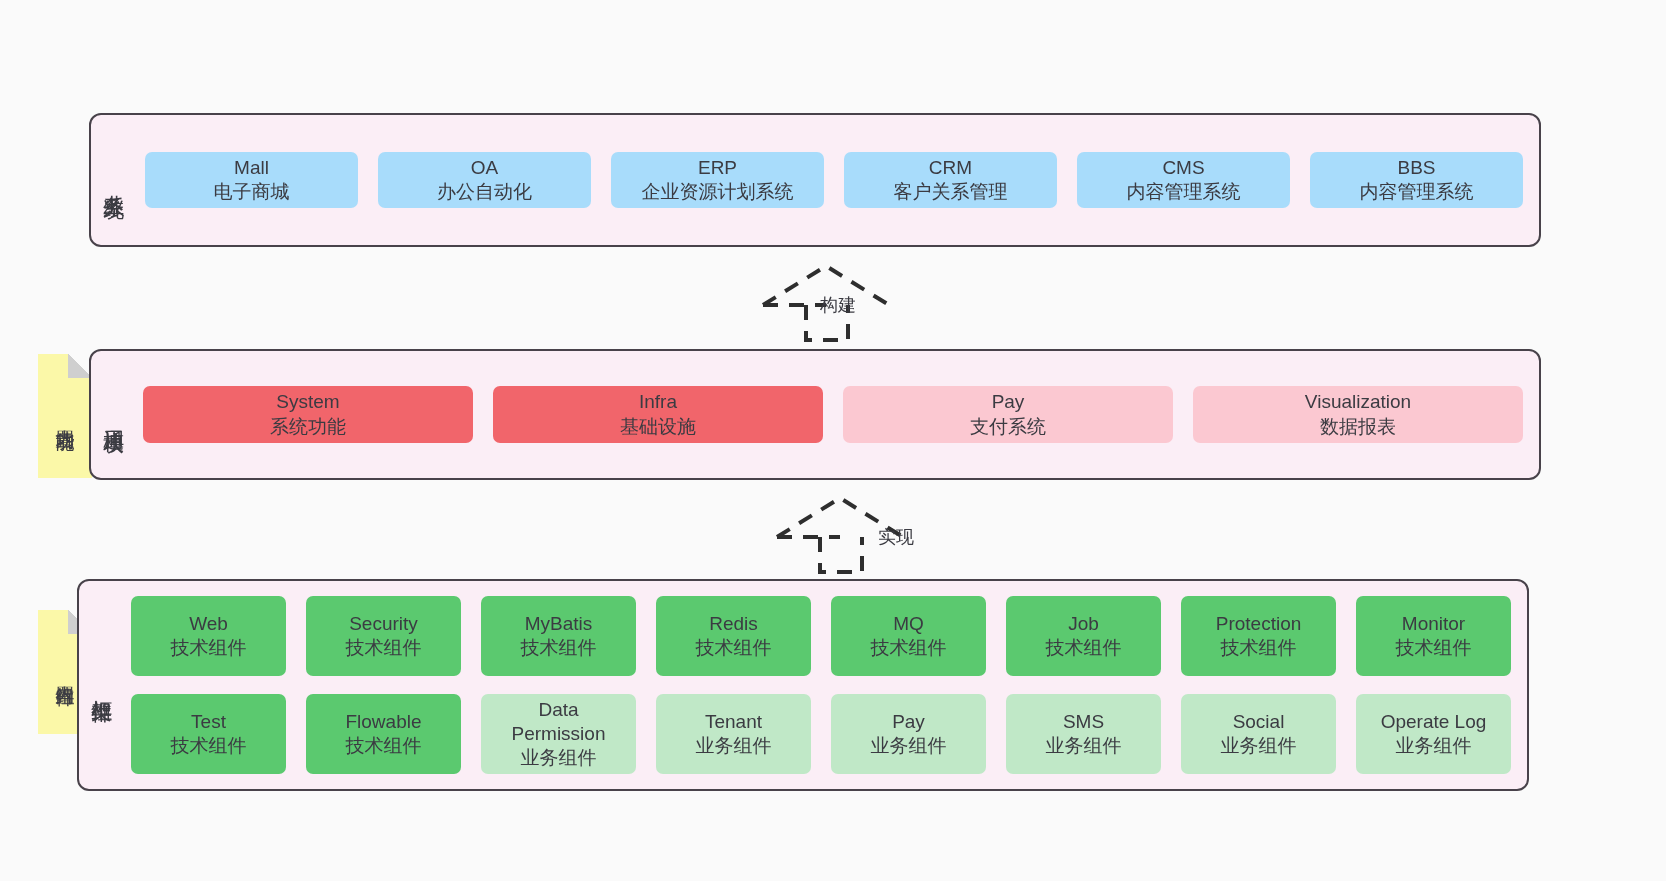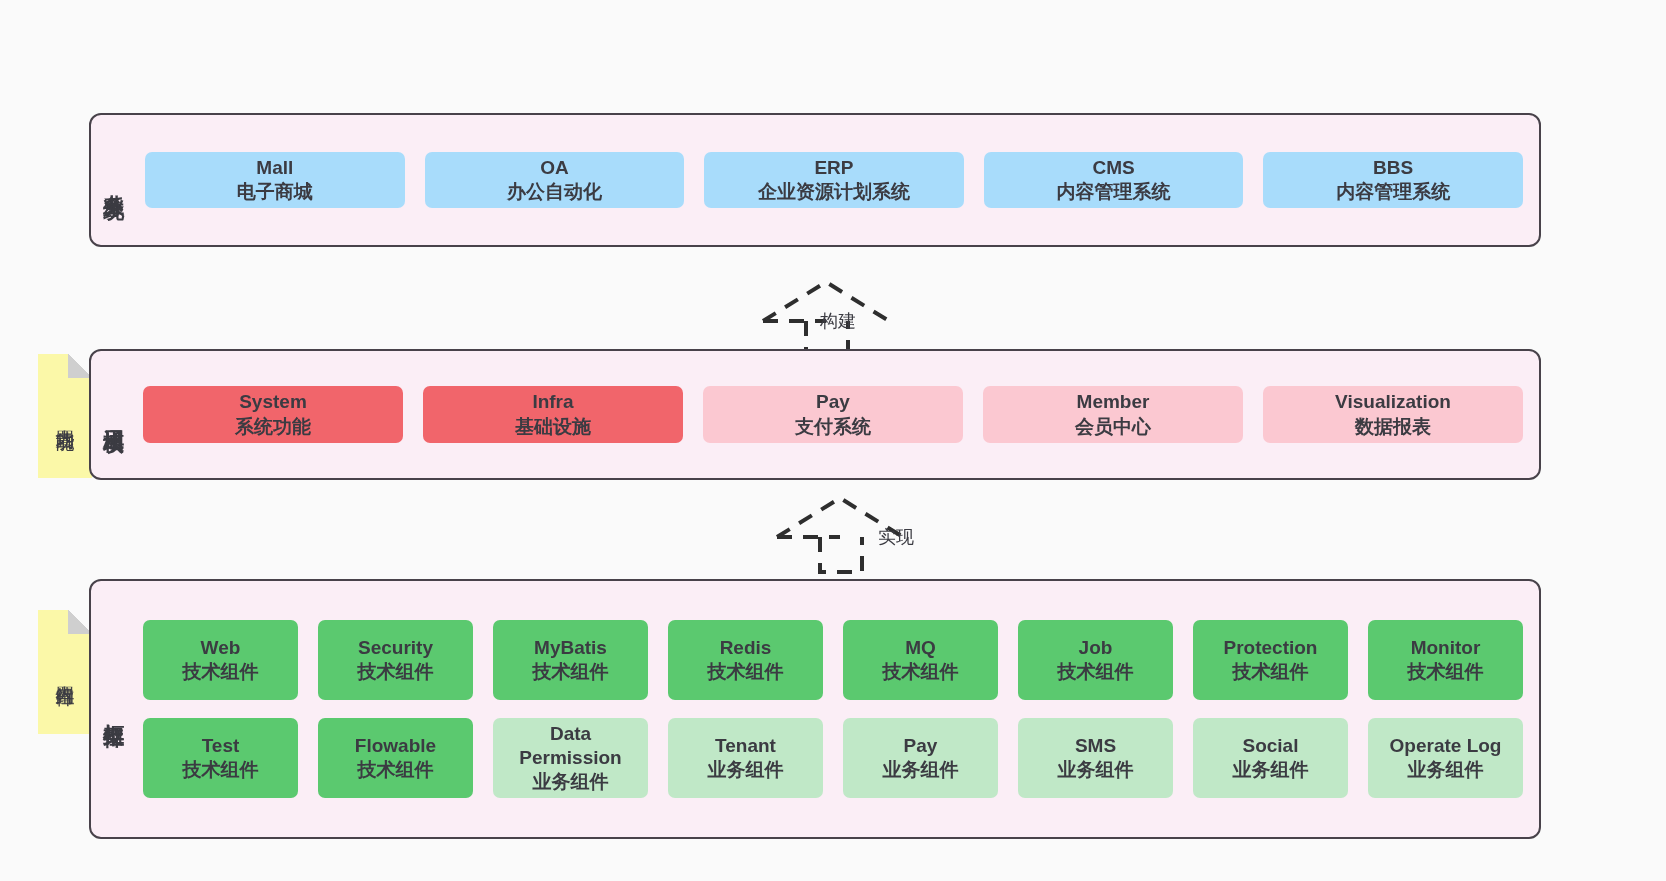--- a/index.html
+++ b/index.html
@@ -18,21 +18,20 @@
 
   
   .layer {
     position: absolute;
     box-sizing: border-box;
     background: #fbeef6;
     border: 2px solid #48424a;
     border-radius: 12px;
     display: flex;
     align-items: stretch;
-    font-weight: bold;
   }
   .layer-label {
     flex: 0 0 auto;
     width: 46px;
     display: flex;
     align-items: center;
     justify-content: center;
     font-size: 21px;
     line-height: 1.12;
     letter-spacing: 1px;
@@ -75,21 +74,21 @@
   .c-blue        { background: #a8dcfb; }
   .c-red         { background: #f1656b; }
   .c-pink        { background: #fbc8d1; }
   .c-green       { background: #5bc96f; }
   .c-greenlight  { background: #c0e8c7; }
 
   
   #layer-business  { left: 89px;  top: 113px; width: 1452px; height: 134px; }
   #layer-business .layer-body { padding-left: 8px; }
   #layer-common    { left: 89px;  top: 349px; width: 1452px; height: 131px; }
-  #layer-framework { left: 89px;  top: 579px; width: 1452px; height: 260px; justify-content: flex-end; }
+  #layer-framework { left: 77px;  top: 579px; width: 1452px; height: 212px; justify-content: flex-end; }
   #layer-framework .cell { height: 80px; }
 
   
   .sticky {
     position: absolute;
     background: #fbf8a8;
     box-sizing: border-box;
     display: flex;
     align-items: center;
     justify-content: center;
@@ -116,21 +115,21 @@
   
   .arrow { position: absolute; }
   .arrow svg { display: block; overflow: visible; }
   .arrow-label {
     position: absolute;
     font-size: 18px;
     color: #3b3b42;
     background: transparent;
     white-space: nowrap;
   }
-  #arrow-build  { left: 758px; top: 276px; width: 140px; height: 84px; }
+  #arrow-build  { left: 758px; top: 260px; width: 140px; height: 84px; }
   #arrow-build  .arrow-label { left: 62px; top: 33px; }
   #arrow-impl   { left: 772px; top: 492px; width: 140px; height: 84px; }
   #arrow-impl   .arrow-label { left: 62px; top: 33px; margin-left: 44px; }
 </style>
 </head>
 <body>
 
 <div class="layer" id="layer-business">
   <div class="layer-label">业务系统</div>
   <div class="layer-body">
@@ -139,20 +138,24 @@
         <span class="t1">Mall</span>
         <span class="t2">电子商城</span>
       </div>
       <div class="cell c-blue">
         <span class="t1">OA</span>
         <span class="t2">办公自动化</span>
       </div>
       <div class="cell c-blue">
         <span class="t1">ERP</span>
         <span class="t2">企业资源计划系统</span>
+      </div>
+      <div class="cell c-blue">
+        <span class="t1">CRM</span>
+        <span class="t2">客户关系管理</span>
       </div>
       <div class="cell c-blue">
         <span class="t1">CMS</span>
         <span class="t2">内容管理系统</span>
       </div>
       <div class="cell c-blue">
         <span class="t1">BBS</span>
         <span class="t2">内容管理系统</span>
       </div>
     </div>
@@ -179,24 +182,20 @@
       </div>
       <div class="cell c-red">
         <span class="t1">Infra</span>
         <span class="t2">基础设施</span>
       </div>
       <div class="cell c-pink">
         <span class="t1">Pay</span>
         <span class="t2">支付系统</span>
       </div>
       <div class="cell c-pink">
-        <span class="t1">Member</span>
-        <span class="t2">会员中心</span>
-      </div>
-      <div class="cell c-pink">
         <span class="t1">Visualization</span>
         <span class="t2">数据报表</span>
       </div>
     </div>
   </div>
 </div>
 
 <div class="arrow" id="arrow-impl">
   <svg width="140" height="84" viewBox="0 0 140 84" fill="none">
     <path d="M5 45 L68 6 L131 45" stroke="#2e2e2e" stroke-width="4" stroke-dasharray="15 11" fill="none" stroke-linecap="butt"></path>

